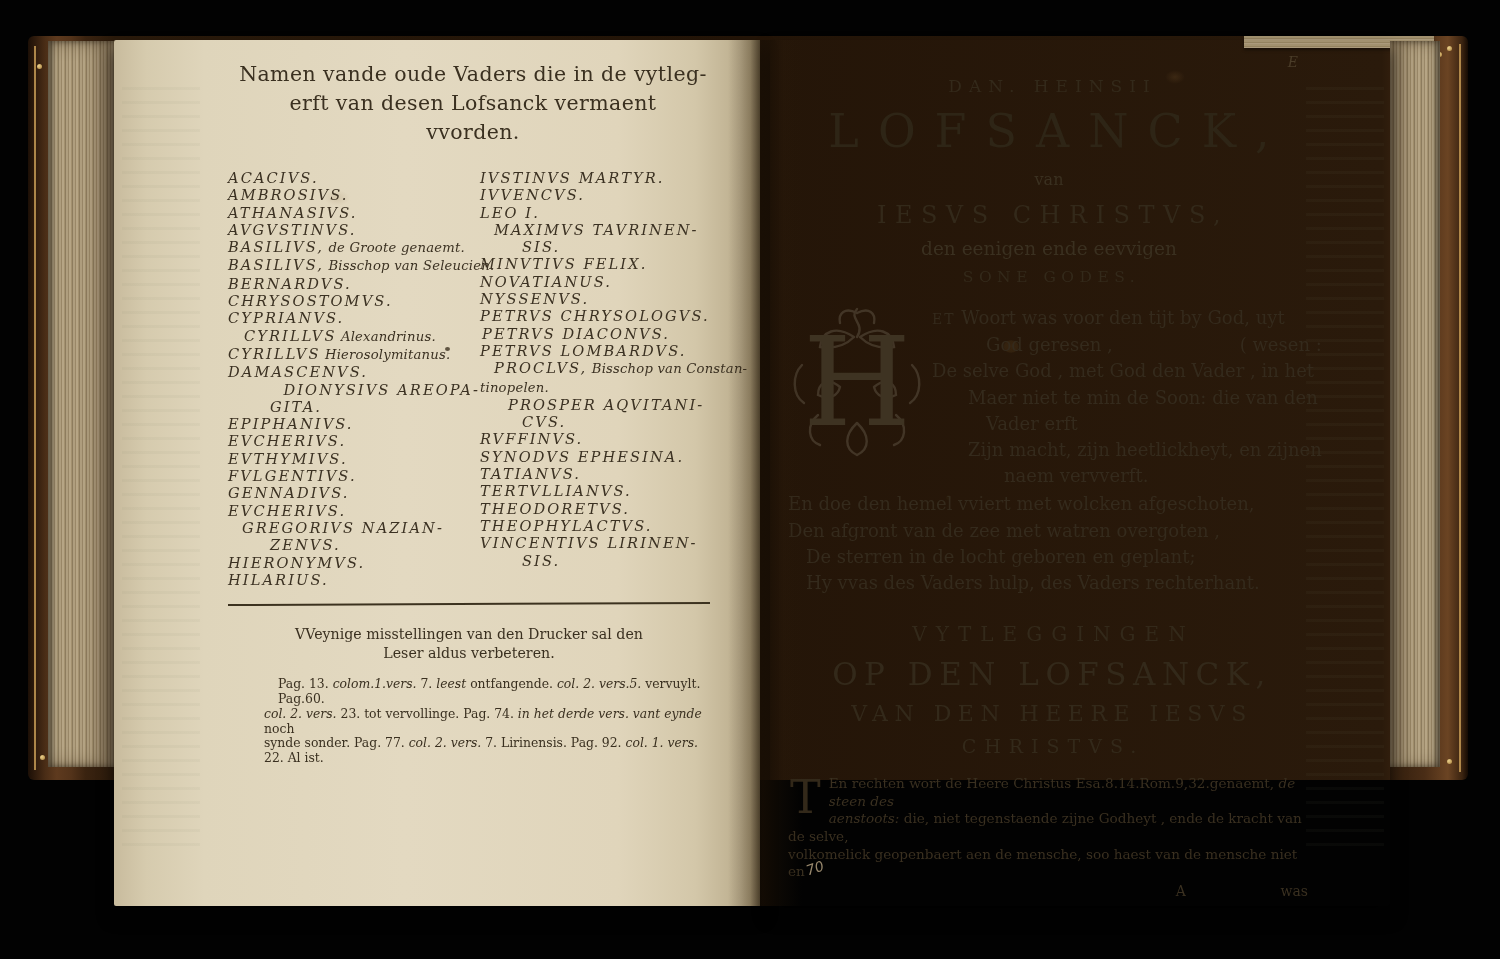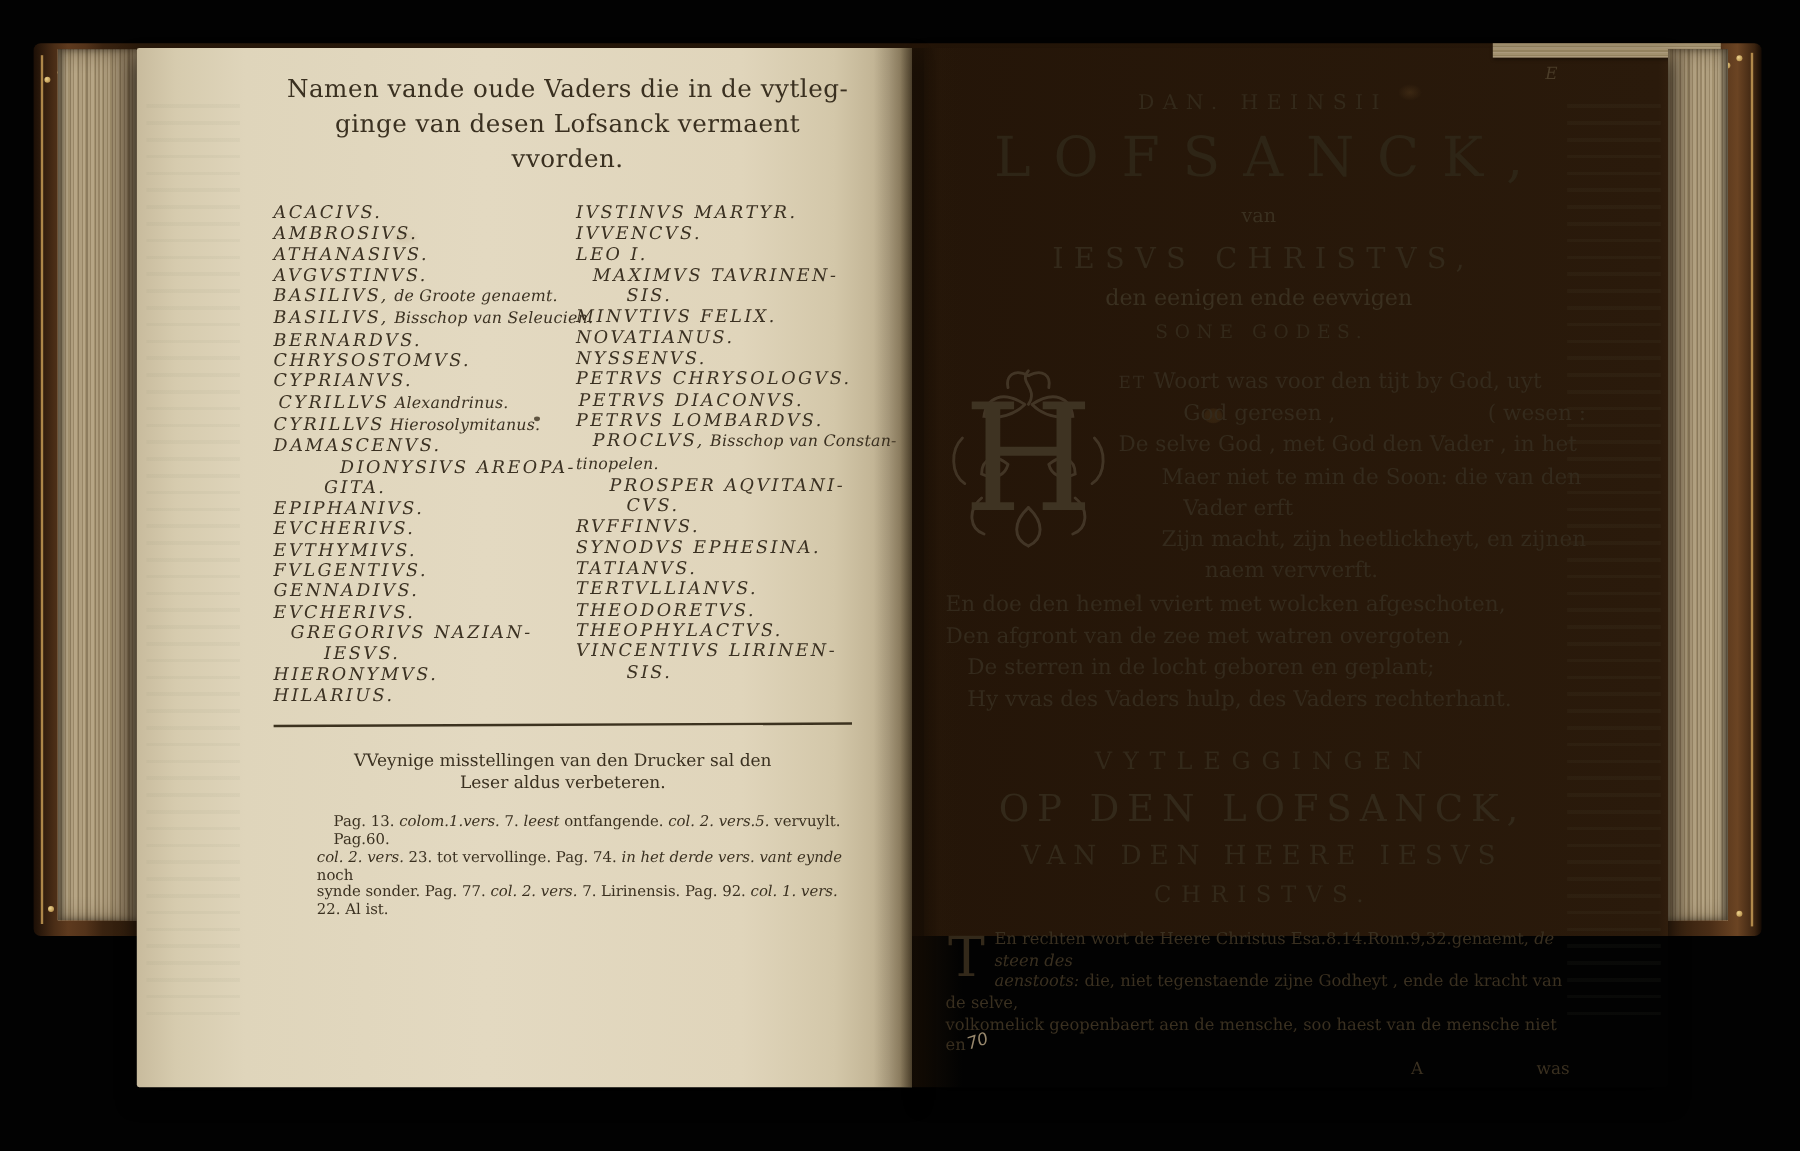--- a/index.html
+++ b/index.html
@@ -128,48 +128,48 @@
     <div class="fore-edge fe-right"></div>
 
     <div class="page page-left">
       <div class="showthrough" style="left:8px; right:auto; transform:scaleX(-1);"></div>
       <div class="stain" style="left:331px;top:307px;width:5px;height:4px;background:rgba(40,28,12,.7);"></div>
       <div class="stain" style="left:210px;top:150px;width:26px;height:16px;background:radial-gradient(rgba(130,100,60,.16),rgba(0,0,0,0) 70%);"></div>
 
       <div class="lp-content">
         <div class="lp-heading ink">
           <div>Namen vande oude Vaders die in de vytleg-</div>
-          <div>ginge van desen Lofsanck vermaent</div>
+          <div>erft van desen Lofsanck vermaent</div>
           <div>vvorden.</div>
         </div>
 
         <div class="names-wrap">
           <div class="names-col col-1" id="names-col-1">
               <div class="name-line" style="margin-left: 0px;"><span class="caps">ACACIVS.</span></div>
               <div class="name-line" style="margin-left: 0px;"><span class="caps">AMBROSIVS.</span></div>
               <div class="name-line" style="margin-left: 0px;"><span class="caps">ATHANASIVS.</span></div>
               <div class="name-line" style="margin-left: 0px;"><span class="caps">AVGVSTINVS.</span></div>
               <div class="name-line" style="margin-left: 0px;"><span class="caps">BASILIVS,</span><span class="note"> de Groote genaemt.</span></div>
               <div class="name-line" style="margin-left: 0px;"><span class="caps">BASILIVS,</span><span class="note"> Bisschop van Seleucien.</span></div>
               <div class="name-line" style="margin-left: 0px;"><span class="caps">BERNARDVS.</span></div>
               <div class="name-line" style="margin-left: 0px;"><span class="caps">CHRYSOSTOMVS.</span></div>
               <div class="name-line" style="margin-left: 0px;"><span class="caps">CYPRIANVS.</span></div>
-              <div class="name-line" style="margin-left: 4px;"><span class="caps">CYRILLVS</span><span class="note"> Alexandrinus.</span></div>
+              <div class="name-line" style="margin-left: 16px;"><span class="caps">CYRILLVS</span><span class="note"> Alexandrinus.</span></div>
               <div class="name-line" style="margin-left: 0px;"><span class="caps">CYRILLVS</span><span class="note"> Hierosolymitanus.</span></div>
               <div class="name-line" style="margin-left: 0px;"><span class="caps">DAMASCENVS.</span></div>
               <div class="name-line" style="margin-left: 0px; text-align: right;"><span class="caps">DIONYSIVS AREOPA-</span></div>
               <div class="name-line" style="margin-left: 42px;"><span class="caps">GITA.</span></div>
               <div class="name-line" style="margin-left: 0px;"><span class="caps">EPIPHANIVS.</span></div>
               <div class="name-line" style="margin-left: 0px;"><span class="caps">EVCHERIVS.</span></div>
               <div class="name-line" style="margin-left: 0px;"><span class="caps">EVTHYMIVS.</span></div>
               <div class="name-line" style="margin-left: 0px;"><span class="caps">FVLGENTIVS.</span></div>
               <div class="name-line" style="margin-left: 0px;"><span class="caps">GENNADIVS.</span></div>
               <div class="name-line" style="margin-left: 0px;"><span class="caps">EVCHERIVS.</span></div>
               <div class="name-line" style="margin-left: 14px;"><span class="caps">GREGORIVS NAZIAN-</span></div>
-              <div class="name-line" style="margin-left: 42px;"><span class="caps">IESVS.</span></div>
+              <div class="name-line" style="margin-left: 42px;"><span class="caps">ZENVS.</span></div>
               <div class="name-line" style="margin-left: 0px;"><span class="caps">HIERONYMVS.</span></div>
               <div class="name-line" style="margin-left: 0px;"><span class="caps">HILARIUS.</span></div>
             </div>
           <div class="names-col col-2" id="names-col-2">
               <div class="name-line" style="margin-left: 0px;"><span class="caps">IVSTINVS MARTYR.</span></div>
               <div class="name-line" style="margin-left: 0px;"><span class="caps">IVVENCVS.</span></div>
               <div class="name-line" style="margin-left: 0px;"><span class="caps">LEO I.</span></div>
               <div class="name-line" style="margin-left: 14px;"><span class="caps">MAXIMVS TAVRINEN-</span></div>
               <div class="name-line" style="margin-left: 42px;"><span class="caps">SIS.</span></div>
               <div class="name-line" style="margin-left: 0px;"><span class="caps">MINVTIVS FELIX.</span></div>

